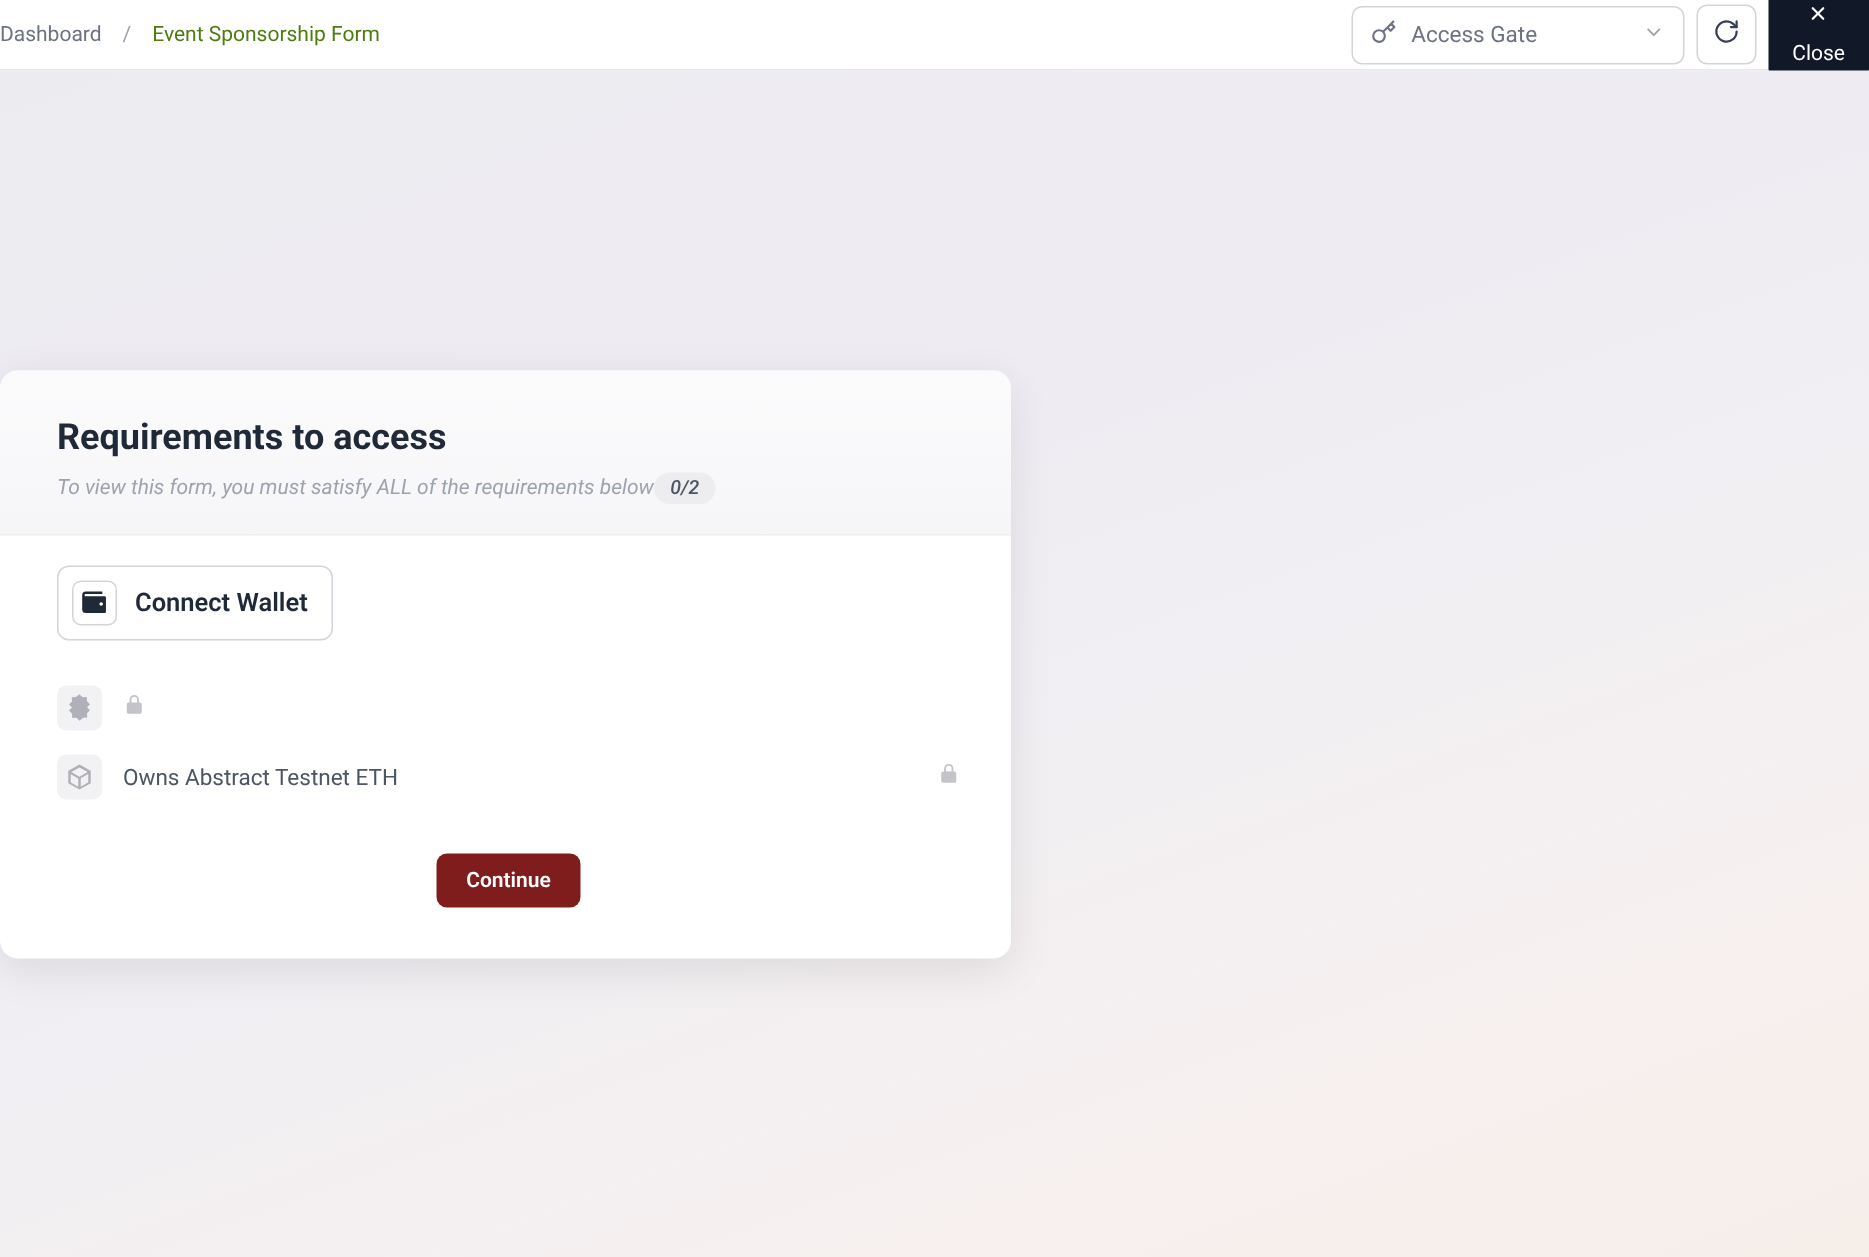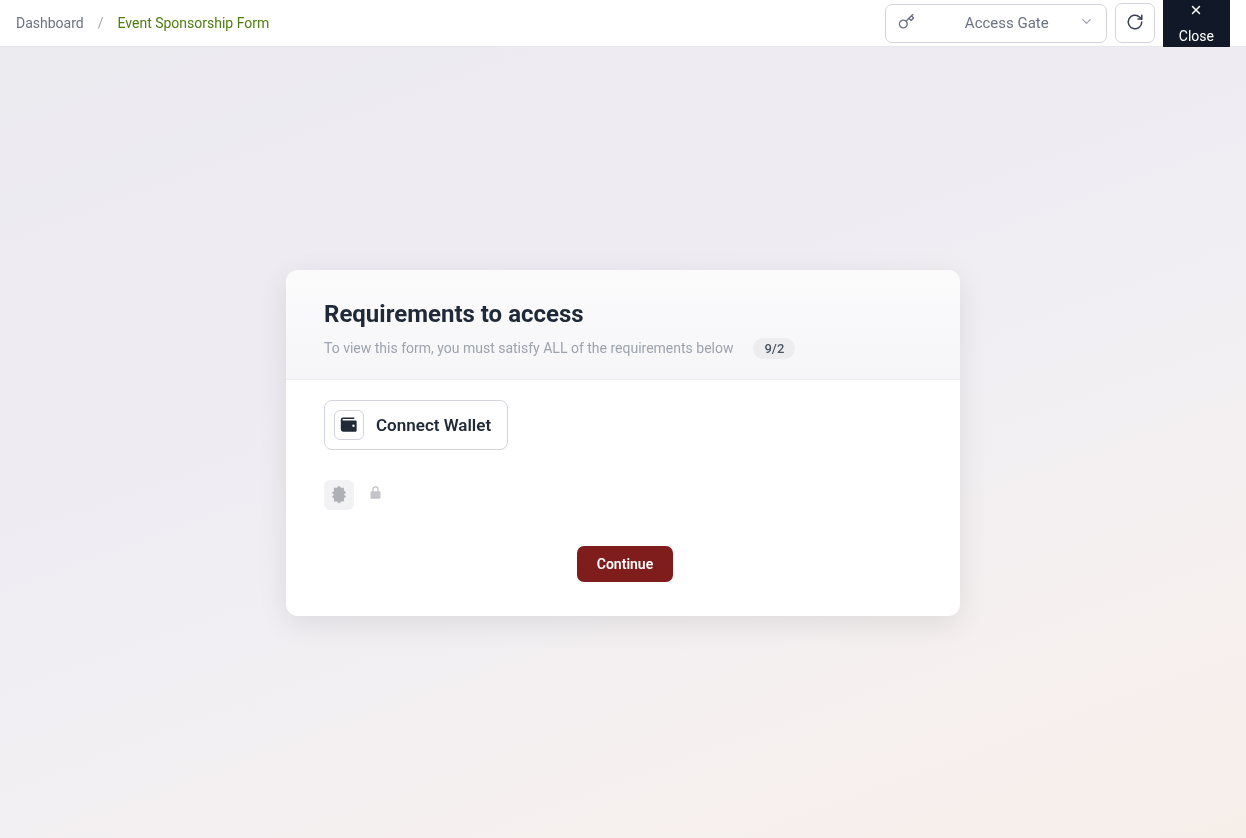--- a/index.html
+++ b/index.html
@@ -1,31 +1,31 @@
 <!DOCTYPE html>
 <html><head>
   <meta charset="utf-8">
   <style>
     * { margin:0; padding:0; box-sizing:border-box; font-family:-apple-system,BlinkMacSystemFont,"Segoe UI",Roboto,sans-serif; }
     body { width:1246px; height:838px; overflow:hidden; background:#fff; }
-    .header { height:47px; display:flex; align-items:center; justify-content:space-between; padding:0 16px; border-bottom:1px solid #e5e7eb; background:#fff; }
+    .header { height:47px; display:flex; align-items:center; justify-content:space-between; padding:0 0; border-bottom:1px solid #e5e7eb; background:#fff; }
     .breadcrumb { display:flex; align-items:center; gap:14px; font-size:14px; }
     .breadcrumb-link { color:#6b7280; text-decoration:none; }
     .breadcrumb-sep { color:#9ca3af; }
     .breadcrumb-current { color:#4d7c0f; }
     .header-actions { display:flex; align-items:center; gap:8px; }
     .dropdown { display:flex; align-items:center; gap:10px; border:1px solid #d1d5db; border-radius:7px; padding:8px 12px; color:#6b7280; font-size:15px; cursor:pointer; min-width:222px; background:#fff; }
-    .dropdown .label { flex:1;margin-left:40px; }
+    .dropdown .label { flex:1; }
     .refresh-btn { width:40px; height:40px; border:1px solid #d1d5db; border-radius:7px; display:flex; align-items:center; justify-content:center; background:#fff; cursor:pointer; color:#374151; }
     .close-btn { display:flex; align-items:center; gap:8px; background:#111827; color:#fff; border:none; border-radius:7px; padding:9px 16px; font-size:14px; cursor:pointer;flex-direction:column; }
-    .main { position:relative; width:100%; height:791px; background:linear-gradient(160deg,#ecebf0 0%,#eeecf2 35%,#f1eff3 55%,#f6f0ef 80%,#f6eee9 100%); display:flex; align-items:center; justify-content:center; }
+    .main { position:relative; width:100%; height:791px; background:linear-gradient(160deg,#ecebf0 0%,#eeecf2 35%,#f1eff3 55%,#f6f0ef 80%,#f6eee9 100%); display:flex; align-items:center; }
     .card { width:674px; background:#fff; border-radius:12px; box-shadow:0 8px 30px rgba(0,0,0,0.09); overflow:hidden; }
     .card-header { padding:30px 38px 20px 38px; background:linear-gradient(180deg,#fbfbfc 0%,#f6f6f8 100%); border-bottom:1px solid #eee; }
     .card-title { font-size:24px; font-weight:700; color:#1f2937; margin-bottom:10px; }
-    .card-sub { display:flex; align-items:center; gap:20px; font-size:14px; color:#9ca3af; }
+    .card-sub { display:flex; align-items:center; gap:0; font-size:14px; color:#9ca3af;font-style:italic; }
     .badge { background:#ededef; border-radius:999px; padding:3px 11px; font-size:13px; color:#4b5563; font-weight:500; }
     .card-body { padding:20px 34px 30px 38px; }
     .connect-btn { display:inline-flex; align-items:center; gap:12px; border:1px solid #d1d5db; border-radius:8px; padding:9px 16px 9px 9px; background:#fff; font-size:17px; font-weight:600; color:#1f2937; cursor:pointer; }
     .connect-icon { width:30px; height:30px; border:1px solid #d1d5db; border-radius:6px; display:flex; align-items:center; justify-content:center; color:#1f2937; }
     .req-list { margin-top:22px; }
     .req-item { display:flex; align-items:center; gap:14px; padding:8px 0; }
     .req-icon { width:30px; height:30px; background:#f2f2f4; border-radius:6px; display:flex; align-items:center; justify-content:center; color:#b0b0b8; }
     .req-label { flex:1; font-size:15px; color:#4b5563; }
     .lock-icon { color:#c3c3c9; }
     .continue-btn { display:block; margin:28px auto 4px auto; background:#7f1d1d; color:#fff; border:none; border-radius:7px; padding:10px 20px; font-size:14px; font-weight:600; cursor:pointer; }
@@ -72,21 +72,21 @@
     </button>
   </div>
 </div>
 
 <div class="main">
   <div class="card">
     <div class="card-header">
       <div class="card-title">Requirements to access</div>
       <div class="card-sub">
         <span>To view this form, you must satisfy ALL of the requirements below</span>
-        <span class="badge">9/2</span>
+        <span class="badge">0/2</span>
       </div>
     </div>
     <div class="card-body">
       <button class="connect-btn">
         <span class="connect-icon">
           <svg width="19" height="19" viewBox="0 0 24 24" fill="currentColor">
               <path d="M20 7H4a1 1 0 0 1 0-2h14V3H4a3 3 0 0 0-3 3v12a3 3 0 0 0 3 3h16a1 1 0 0 0 1-1V8a1 1 0 0 0-1-1zm-3 8a1.5 1.5 0 1 1 0-3 1.5 1.5 0 0 1 0 3z"></path>
             </svg>
         </span>
         <span>Connect Wallet</span>
@@ -97,17 +97,30 @@
             <svg width="20" height="20" viewBox="0 0 24 24" fill="currentColor">
                 <path d="M12 1l2.4 2.4 3.4-.2.2 3.4L20.4 9 18 11.4l2.4 2.4-2.4 2.4.2 3.4-3.4.2L12 22.2 9.6 19.8l-3.4.2-.2-3.4L3.6 14 6 11.6 3.6 9.2 6 6.8l-.2-3.4 3.4-.2L12 1z"></path>
               </svg>
           </span>
           <span class="lock-icon">
             <svg width="15" height="15" viewBox="0 0 24 24" fill="currentColor">
                 <path d="M12 2a5 5 0 0 0-5 5v3H6a2 2 0 0 0-2 2v8a2 2 0 0 0 2 2h12a2 2 0 0 0 2-2v-8a2 2 0 0 0-2-2h-1V7a5 5 0 0 0-5-5zm-3 5a3 3 0 1 1 6 0v3H9V7z"></path>
               </svg>
           </span>
         </div>
+        <div class="req-item">
+          <span class="req-icon">
+            <svg width="20" height="20" viewBox="0 0 24 24" fill="currentColor">
+                <path d="M12 2L3 7v10l9 5 9-5V7l-9-5zm0 2.3L18.5 8 12 11.7 5.5 8 12 4.3zM5 9.7l6 3.4v6.6l-6-3.4V9.7zm8 10V13l6-3.4v6.6l-6 3.5z"></path>
+              </svg>
+          </span>
+          <span class="req-label">Owns Abstract Testnet ETH</span>
+          <span class="lock-icon">
+            <svg width="15" height="15" viewBox="0 0 24 24" fill="currentColor">
+                <path d="M12 2a5 5 0 0 0-5 5v3H6a2 2 0 0 0-2 2v8a2 2 0 0 0 2 2h12a2 2 0 0 0 2-2v-8a2 2 0 0 0-2-2h-1V7a5 5 0 0 0-5-5zm-3 5a3 3 0 1 1 6 0v3H9V7z"></path>
+              </svg>
+          </span>
+        </div>
       </div>
       <button class="continue-btn">Continue</button>
     </div>
   </div>
 </div>
 
 </body></html>

